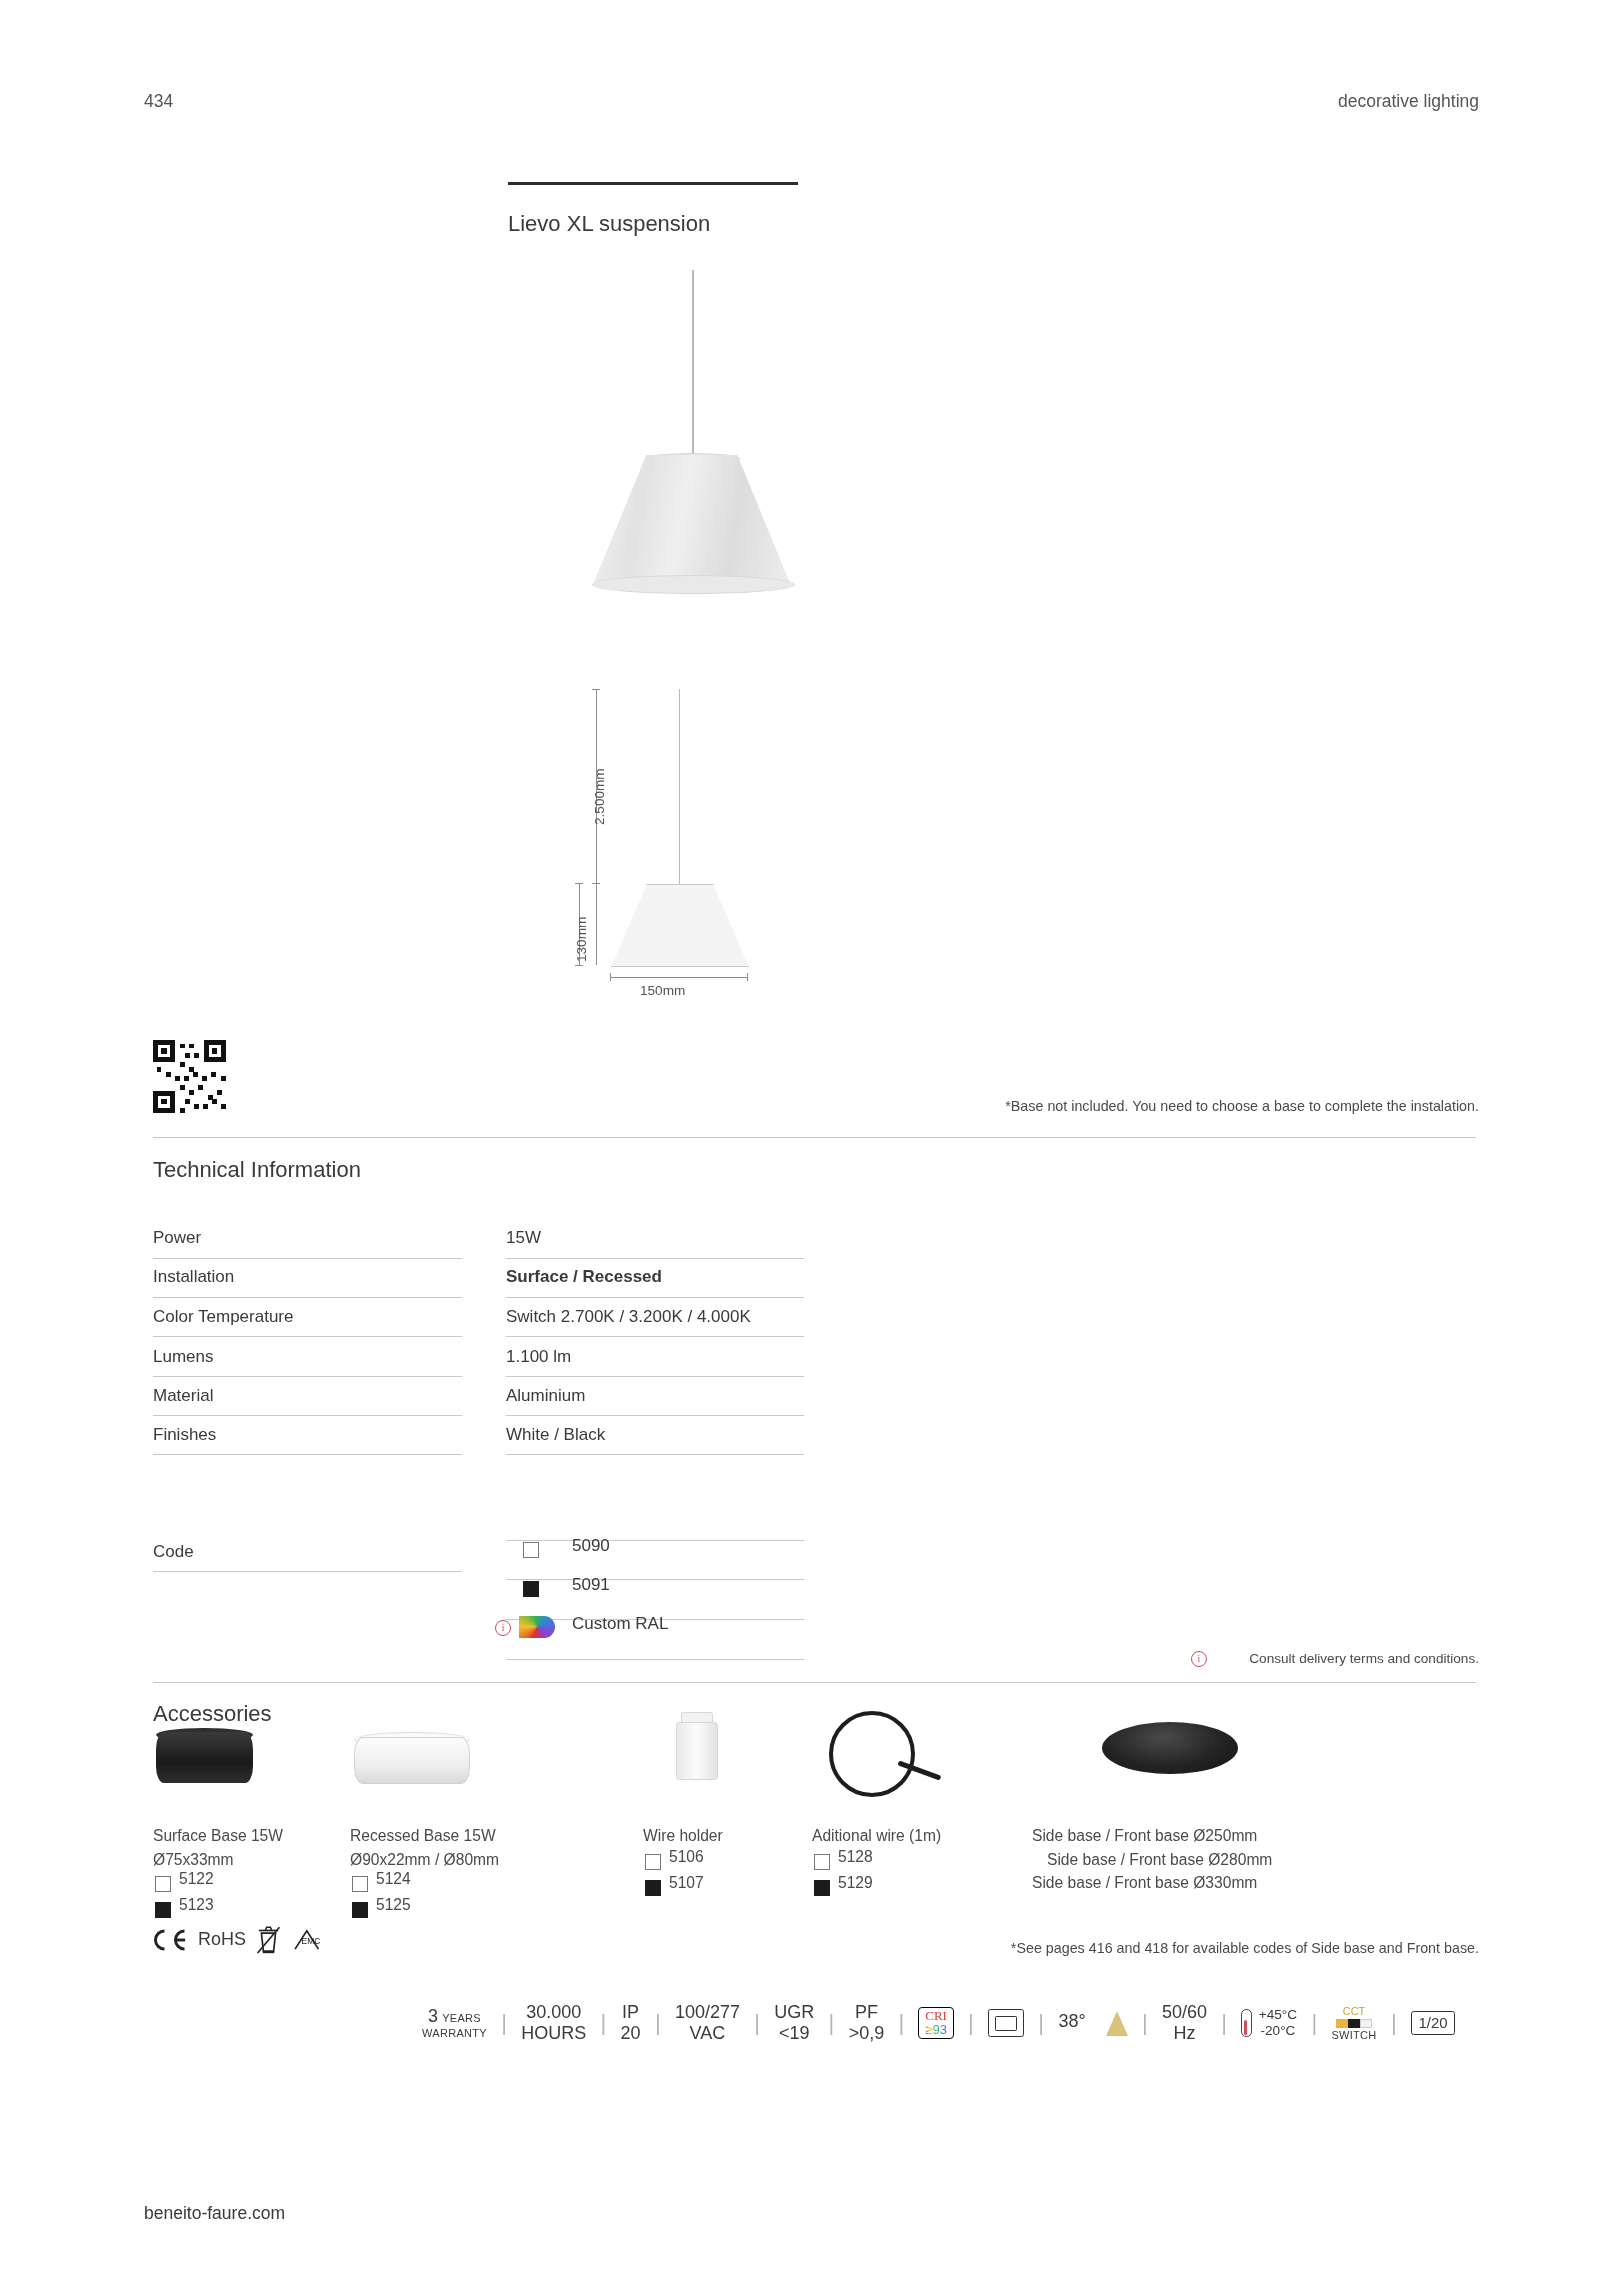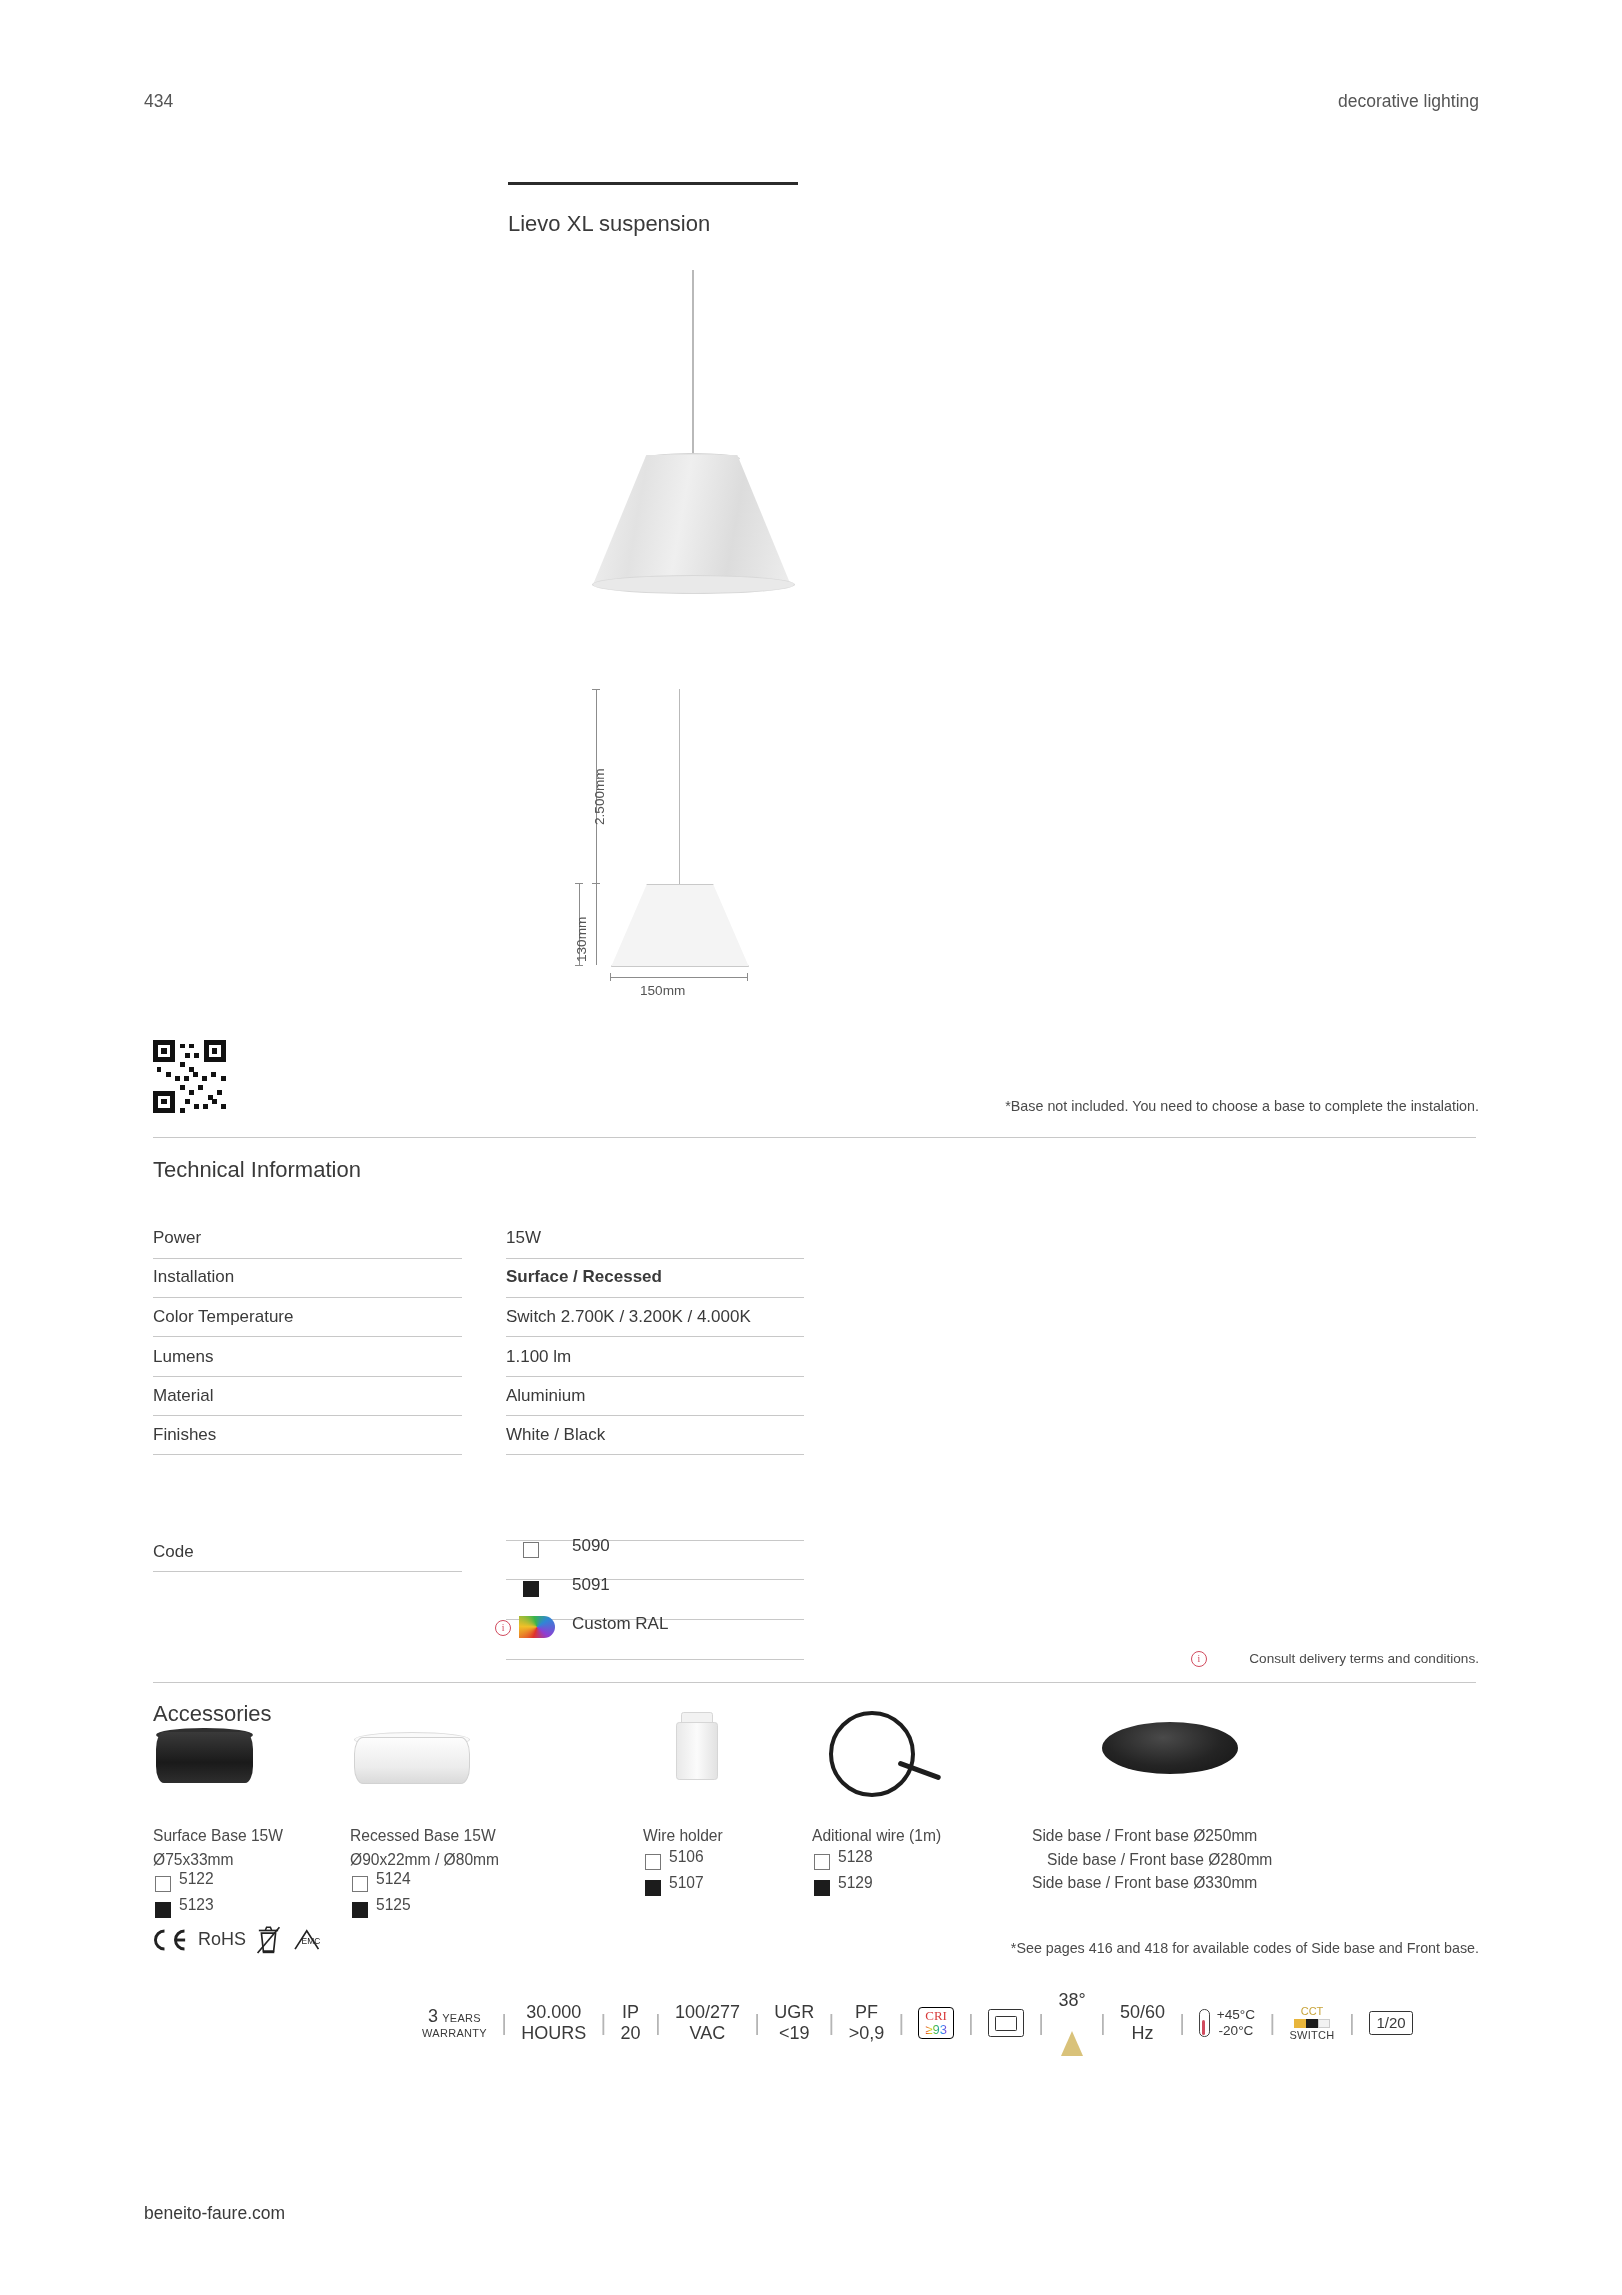--- a/index.html
+++ b/index.html
@@ -388,21 +388,21 @@
     </div>
     <div class="sep">|</div>
 
     <div class="spec">
       <div class="sq-icon">
           <div class="sq-inner"></div>
         </div>
     </div>
     <div class="sep">|</div>
 
-    <div class="spec" style="flex-direction:column;gap:20px;align-items:center;">
+    <div class="spec" style="flex-direction:row;gap:20px;align-items:flex-start;">
       <span class="big">38°</span>
       <span class="beam"></span>
     </div>
     <div class="sep">|</div>
 
     <div class="spec">
       <div class="big">50/60</div>
       <div class="big">Hz</div>
     </div>
     <div class="sep">|</div>

